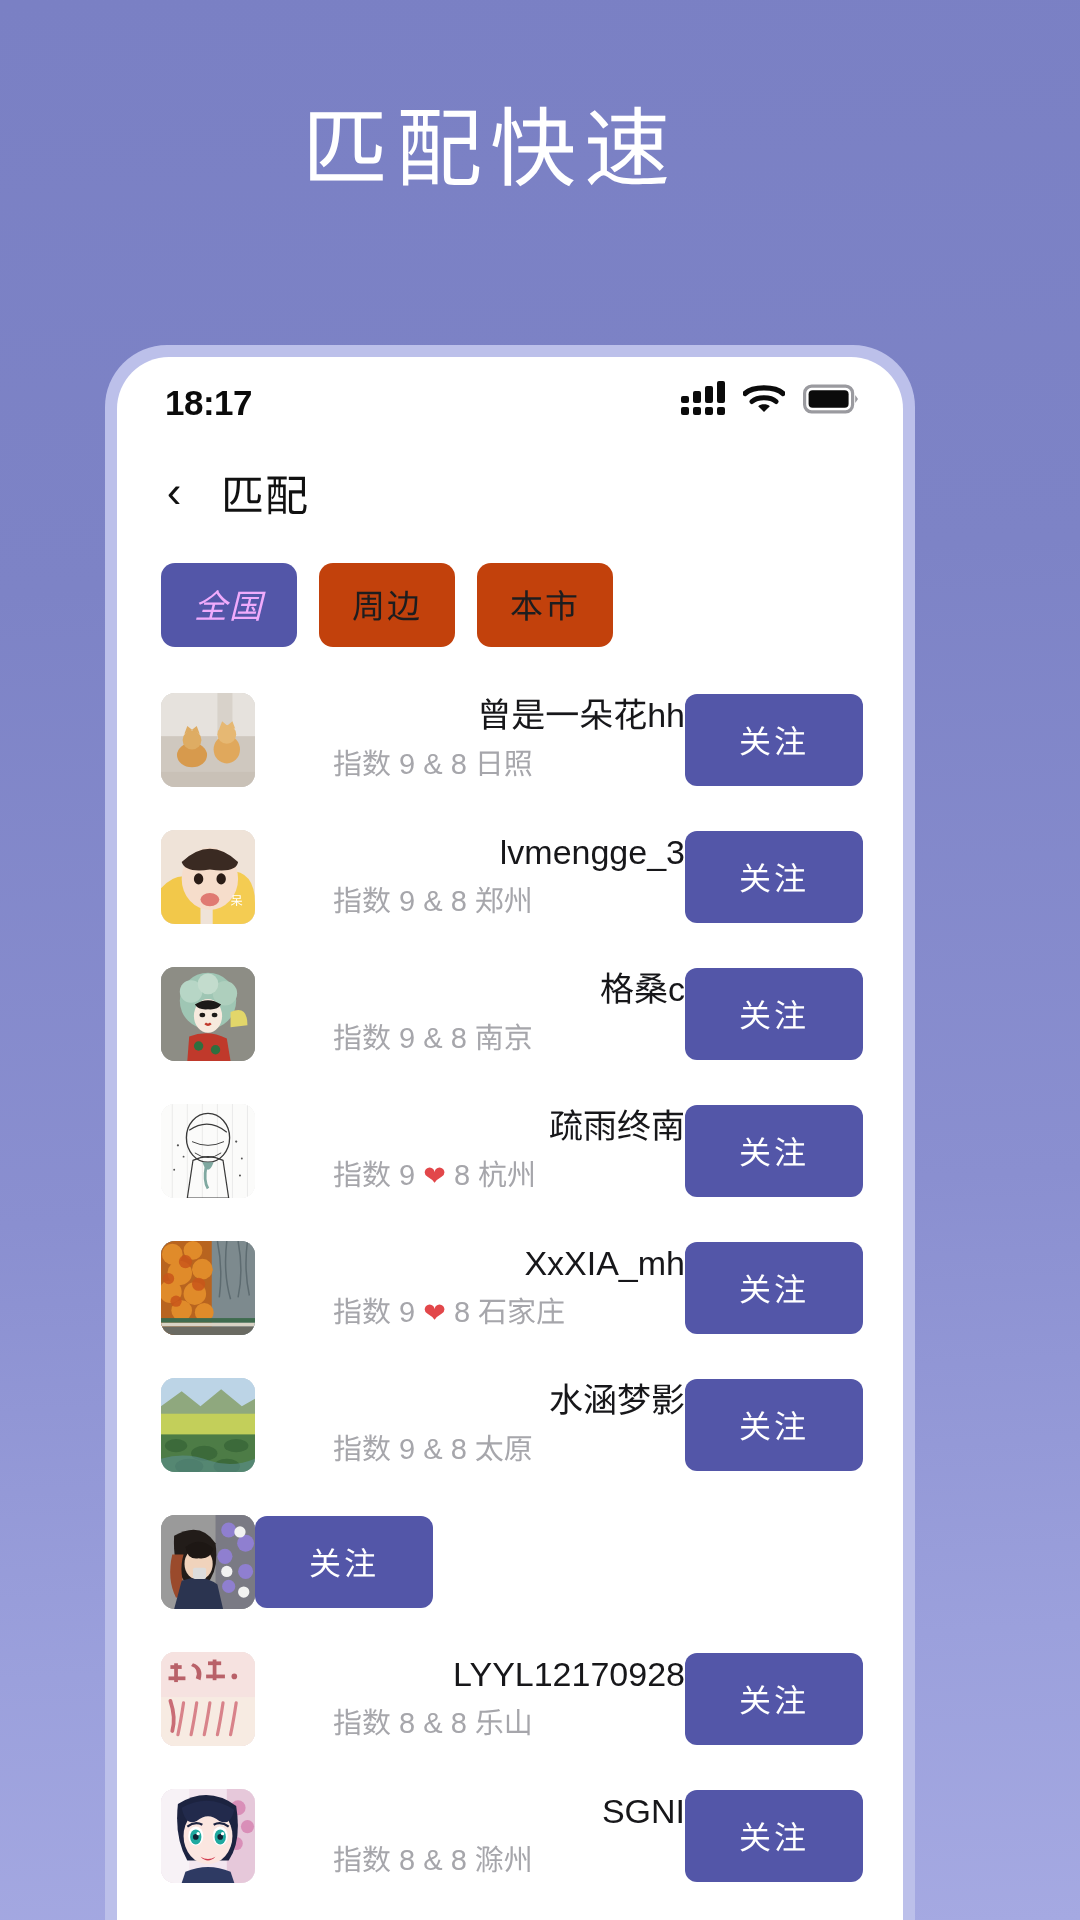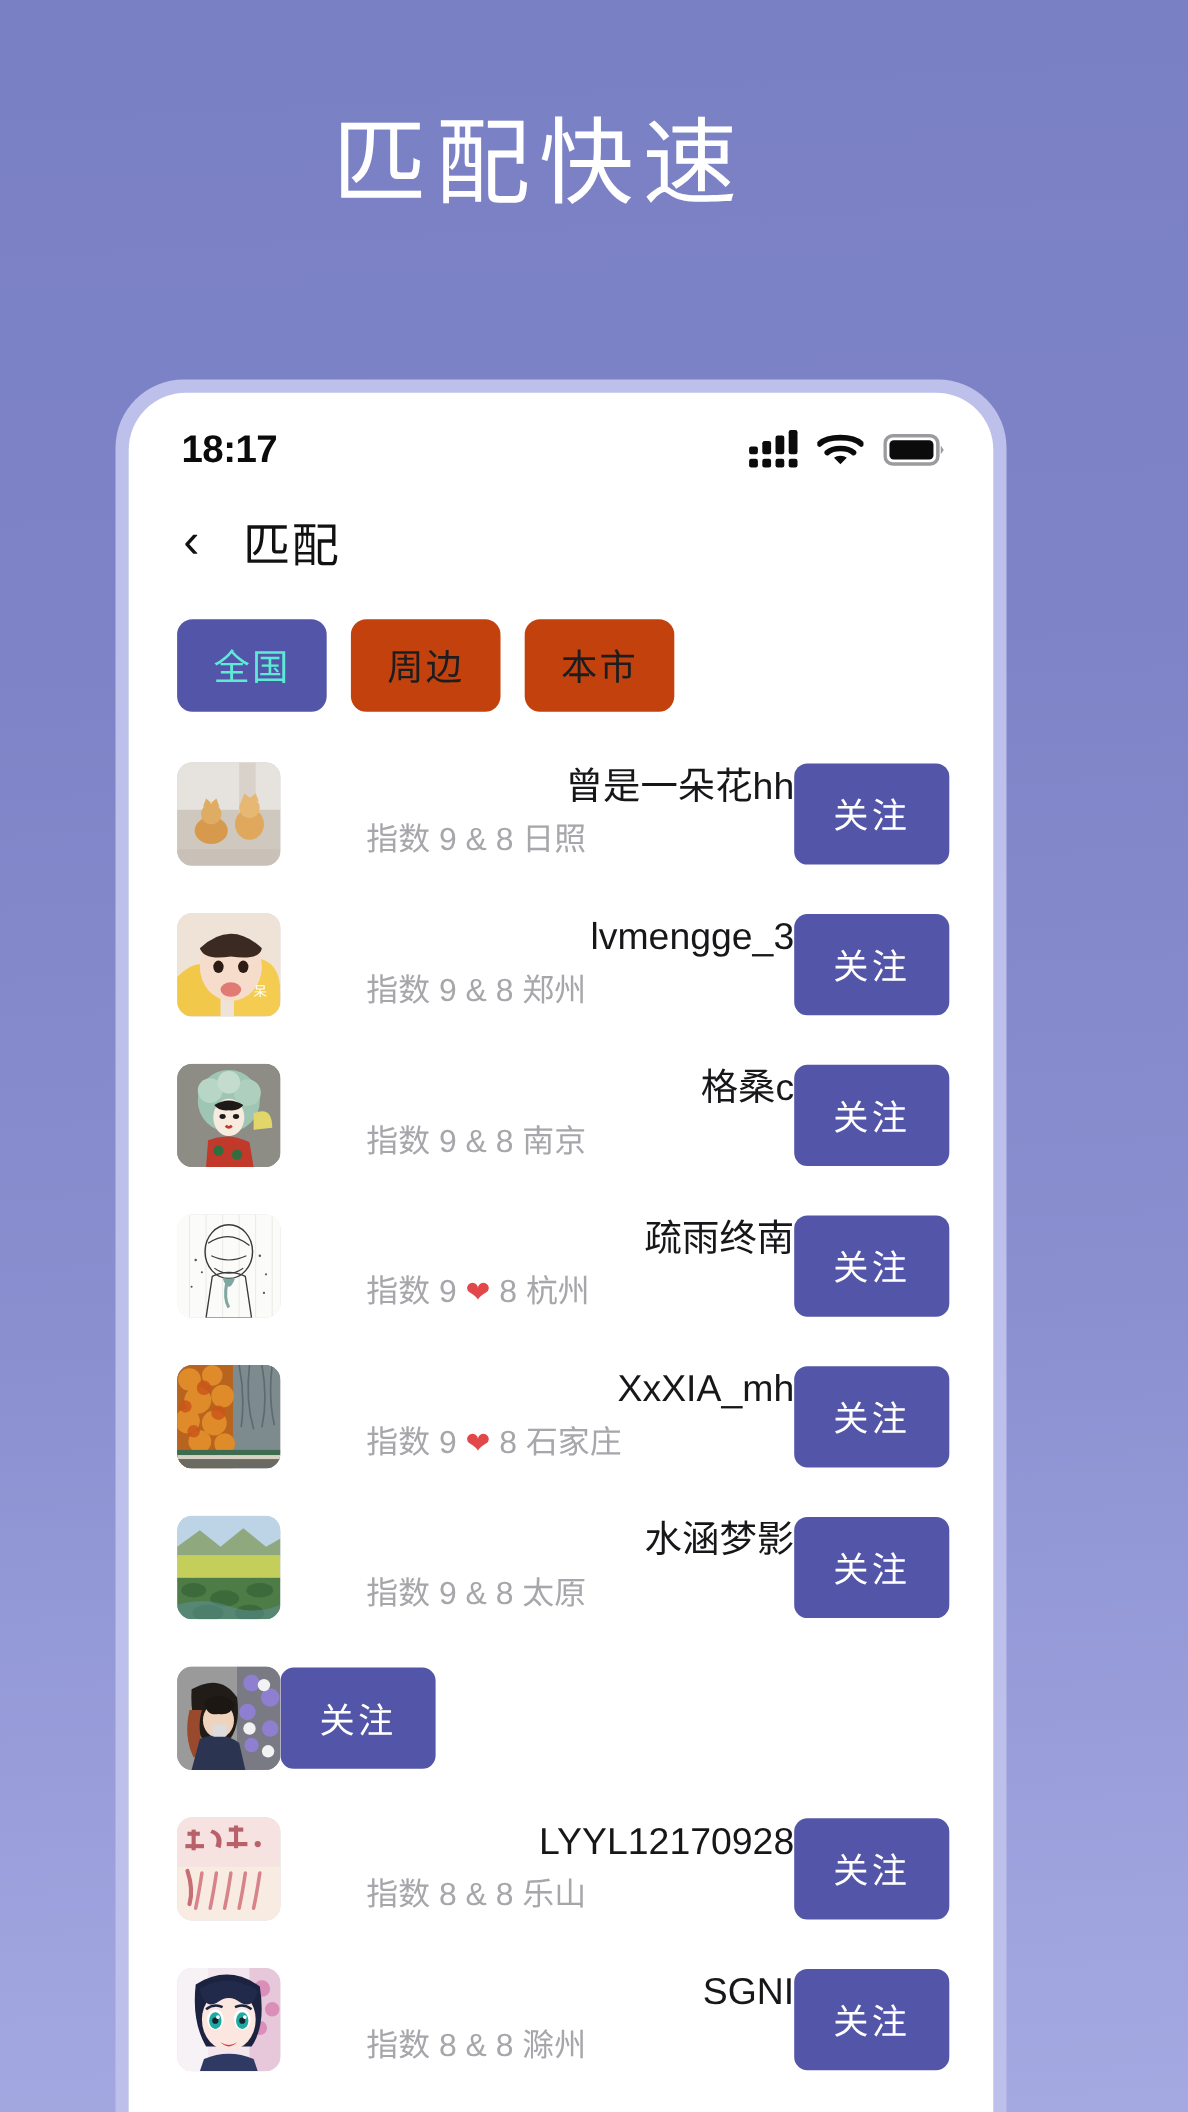--- a/index.html
+++ b/index.html
@@ -52,21 +52,21 @@
     background: #ffffff;
     border-radius: 52px 52px 0 0;
     overflow: hidden;
     position: relative;
   }
 
   
   .status-bar {
     height: 78px;
     display: flex;
-    align-items: center;
+    align-items: flex-start;
     justify-content: space-between;
     padding: 26px 44px 0 48px;
   }
 
   .status-time {
     font-size: 35px;
     font-weight: 700;
     color: #0b0b0b;
     letter-spacing: -0.5px;
   }
@@ -129,21 +129,22 @@
     text-align: center;
     border-radius: 14px;
     font-size: 33px;
     background: #c2410c;
     color: #1d1d1f;
     letter-spacing: 2px;
     cursor: pointer;
   }
   .filter-tab.active {
     background: #5356a8;
-    color: #5eead4;
+    color: #f0abfc;
+    font-style: italic;
   }
 
   
   .user-list {
     padding: 6px 0 0 0;
   }
   .user-row {
     display: flex;
     align-items: center;
     padding: 14px 40px 14px 44px;
@@ -178,21 +179,21 @@
     color: #a6a6ab;
     line-height: 1.4;
     margin-top: 7px;
     white-space: nowrap;
     margin-left: 48px;
   }
   .user-meta .heart { color: #e2474a; font-size: 27px; }
 
   .follow-btn {
     flex: 0 0 auto;
-    width: 141px;
+    width: 178px;
     padding: 22px 0 24px 0;
     background: #5356a8;
     color: #ffffff;
     border: none;
     border-radius: 12px;
     font-size: 32px;
     letter-spacing: 3px;
     font-family: inherit;
     text-align: center;
     cursor: pointer;

